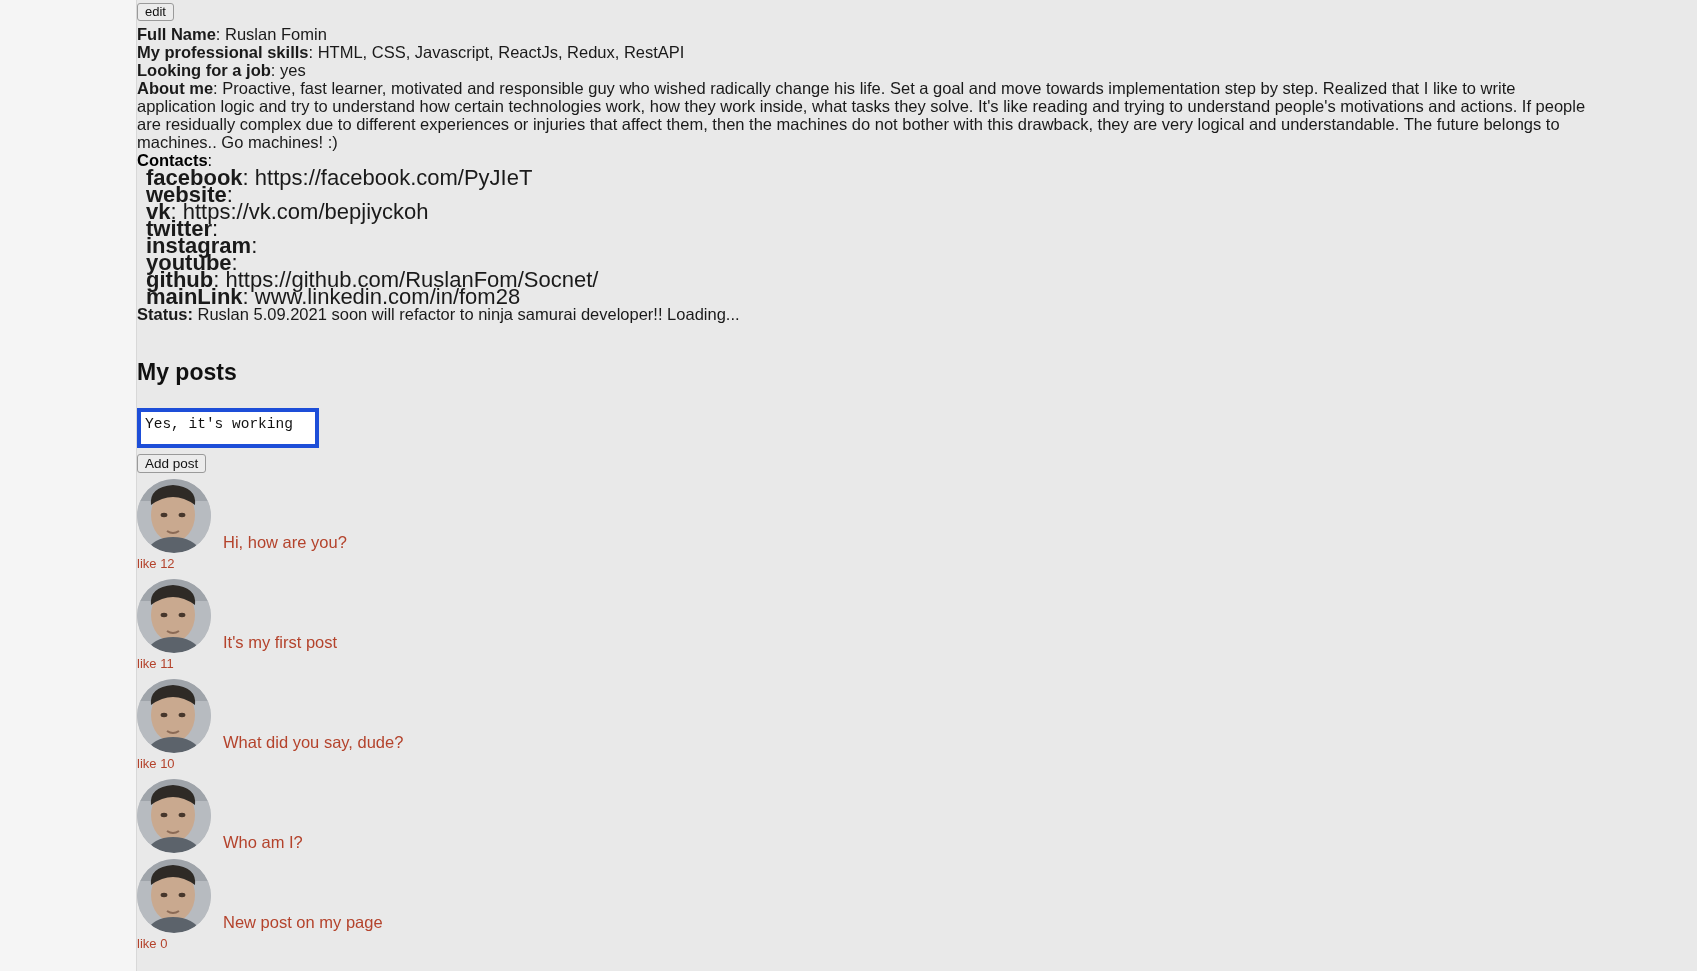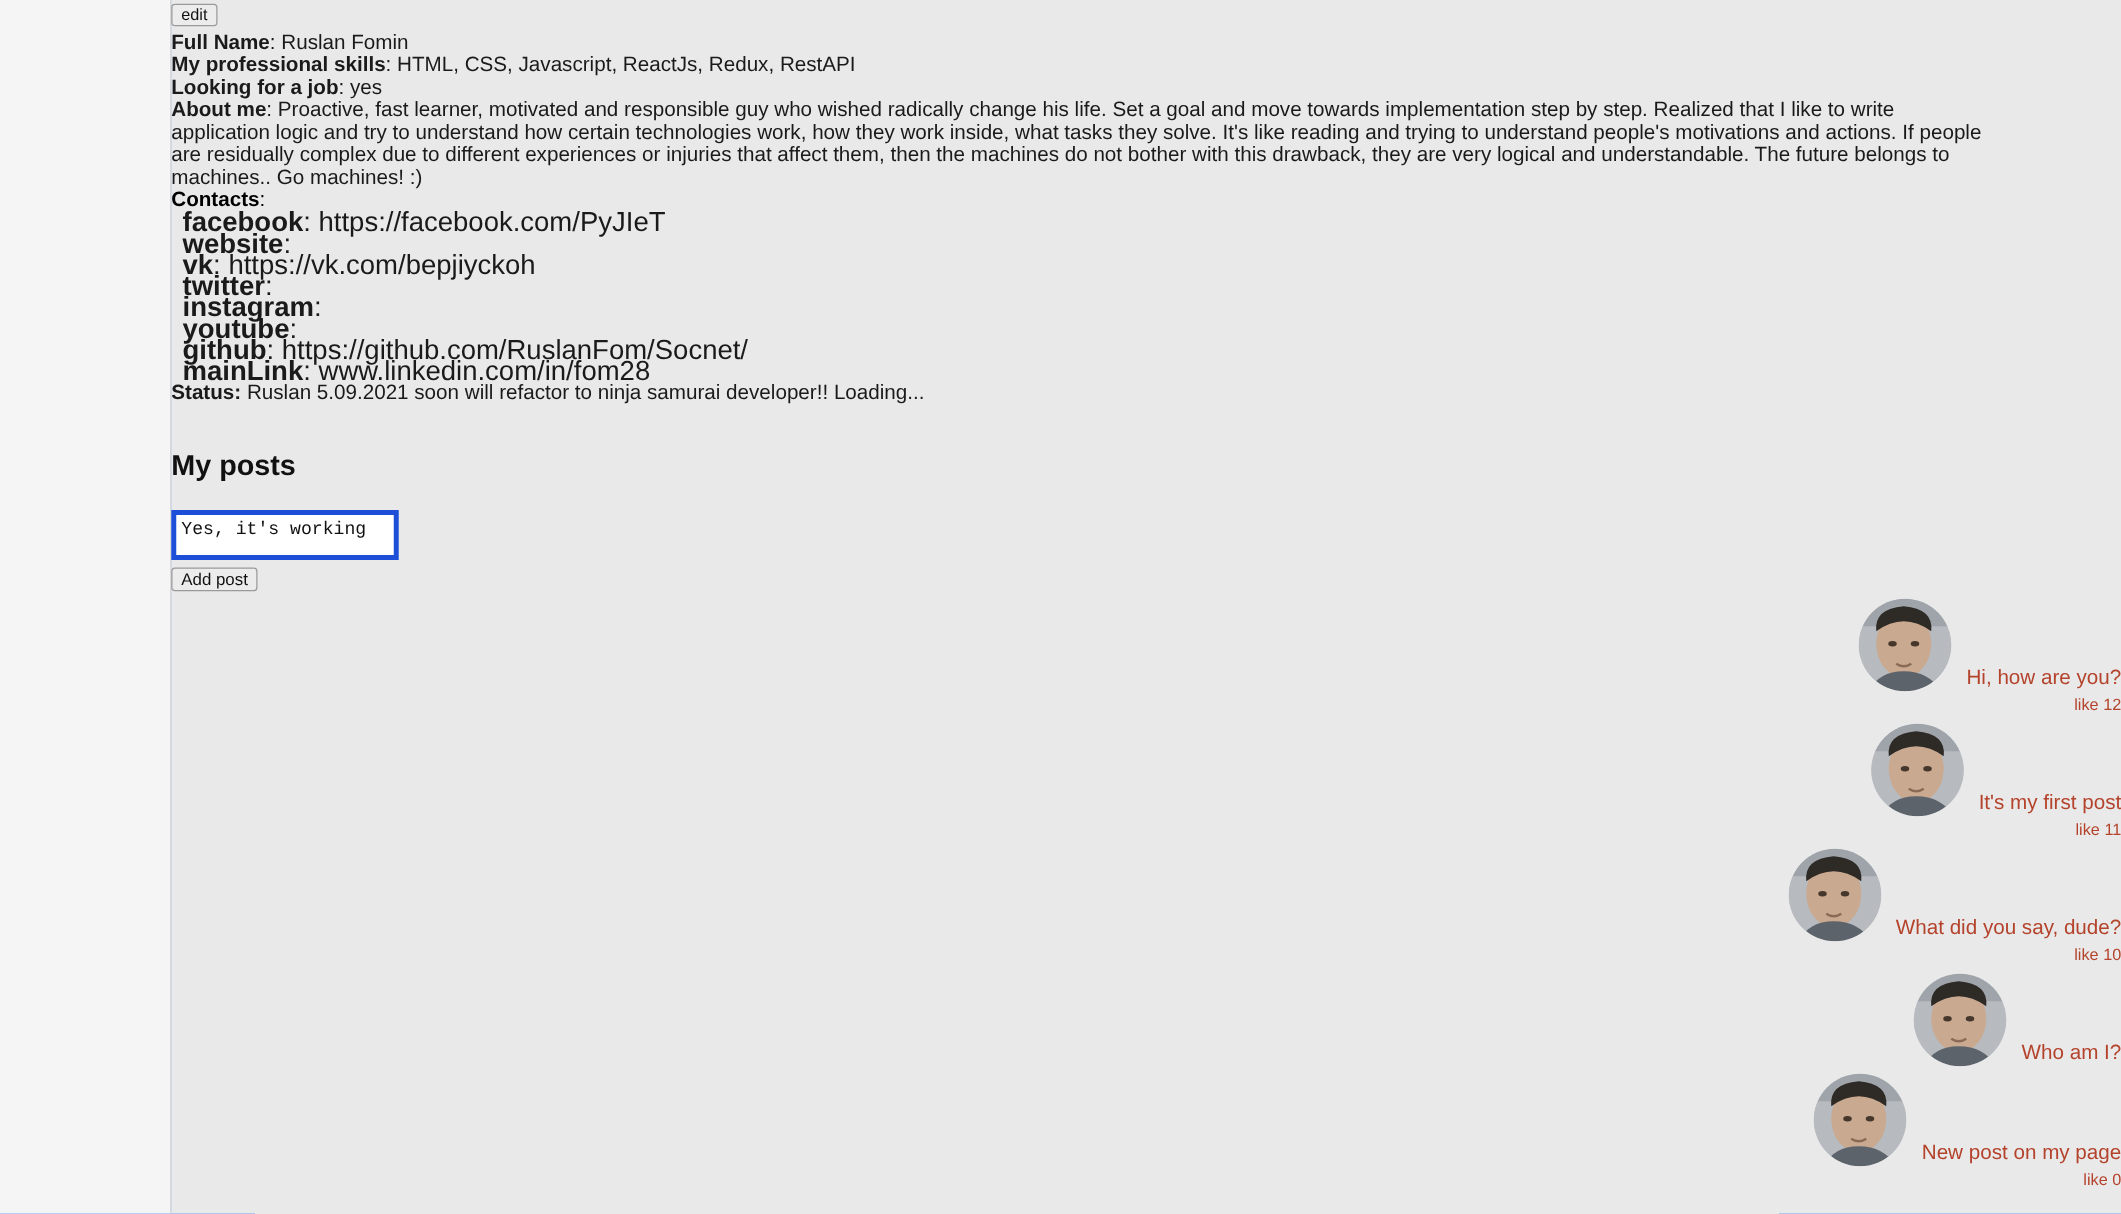--- a/index.html
+++ b/index.html
@@ -108,21 +108,20 @@
     line-height: 15px;
     padding: 1px 7px;
     background: #ececec;
     border: 1px solid #9a9a9a;
     border-radius: 3px;
     color: #111;
     cursor: pointer;
   }
   .post {
     margin-top: 6px;
-    text-align: right;
   }
   .post-main {
     display: block;
     white-space: nowrap;
     line-height: 0;
   }
   .avatar {
     display: inline-block;
     width: 74px;
     height: 74px;

